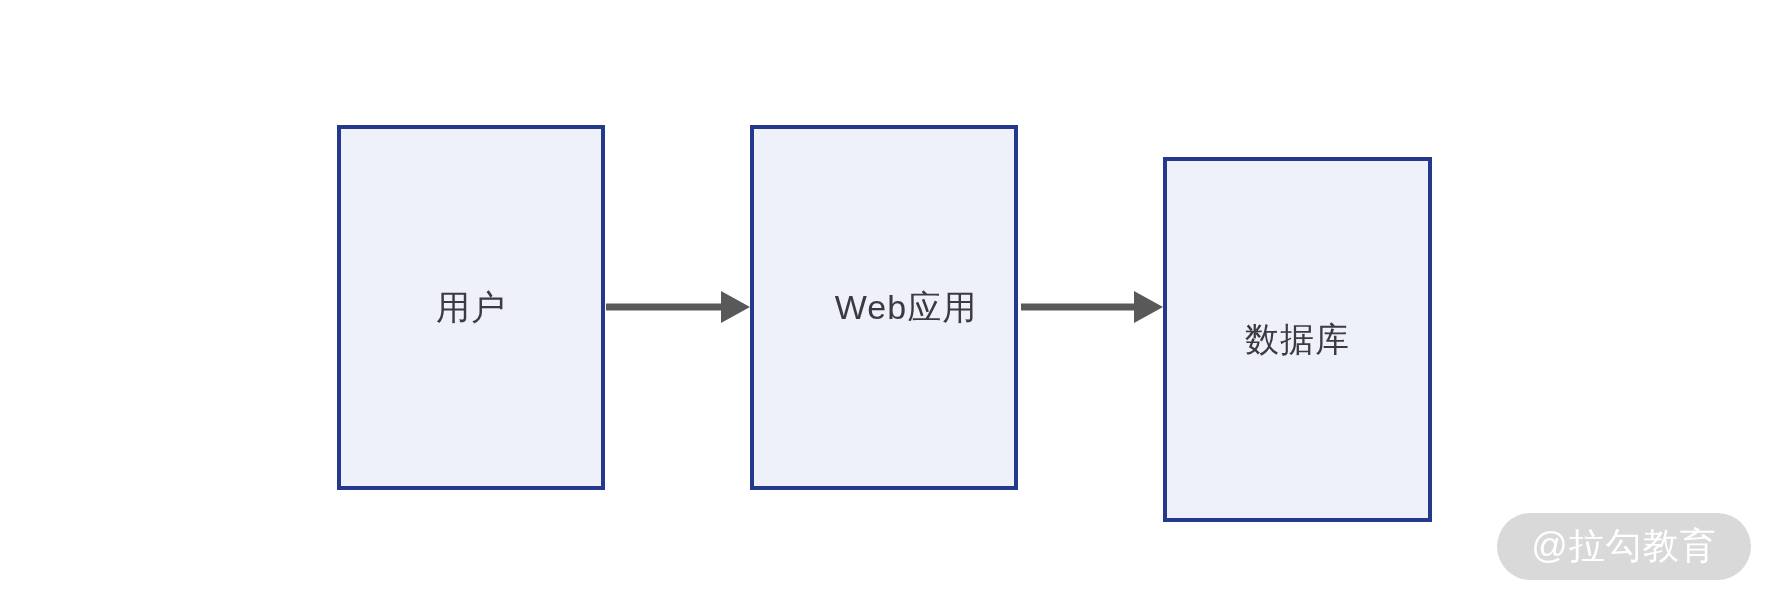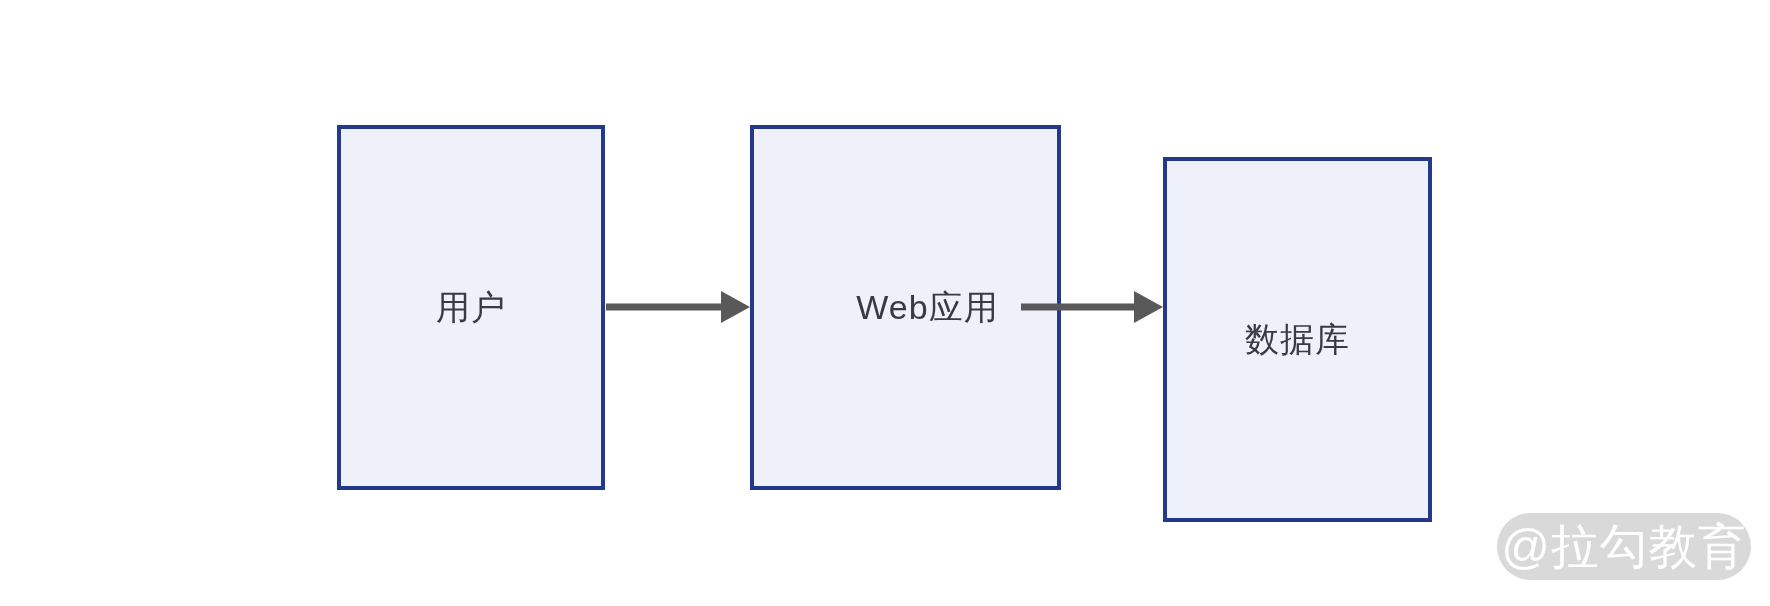--- a/index.html
+++ b/index.html
@@ -28,21 +28,21 @@
   }
   .node-label {
     color: #3A3A40;
     font-size: 34px;
     font-weight: 500;
     letter-spacing: 1px;
     white-space: nowrap;
     text-align: right;
   }
   #node-user     { left: 337px;  width: 268px; }
-  #node-webapp   { left: 750px;  width: 311px; padding-left: 44px; }
+  #node-webapp   { left: 750px;  width: 268px; padding-left: 44px; }
   #node-database { left: 1163px; width: 269px; margin-top: 32px; }
   .arrows-layer {
     position: absolute;
     left: 0;
     top: 0;
     width: 1770px;
     height: 606px;
     pointer-events: none;
   }
   .watermark {
@@ -52,21 +52,21 @@
     width: 254px;
     height: 67px;
     border-radius: 34px;
     background: #D9D9D9;
     display: flex;
     align-items: center;
     justify-content: center;
   }
   .watermark-text {
     color: #FFFFFF;
-    font-size: 48px;
+    font-size: 36px;
     font-weight: 500;
     letter-spacing: 1px;
     white-space: nowrap;
   }
 </style>
 </head>
 <body>
 
 <div class="canvas">
 

